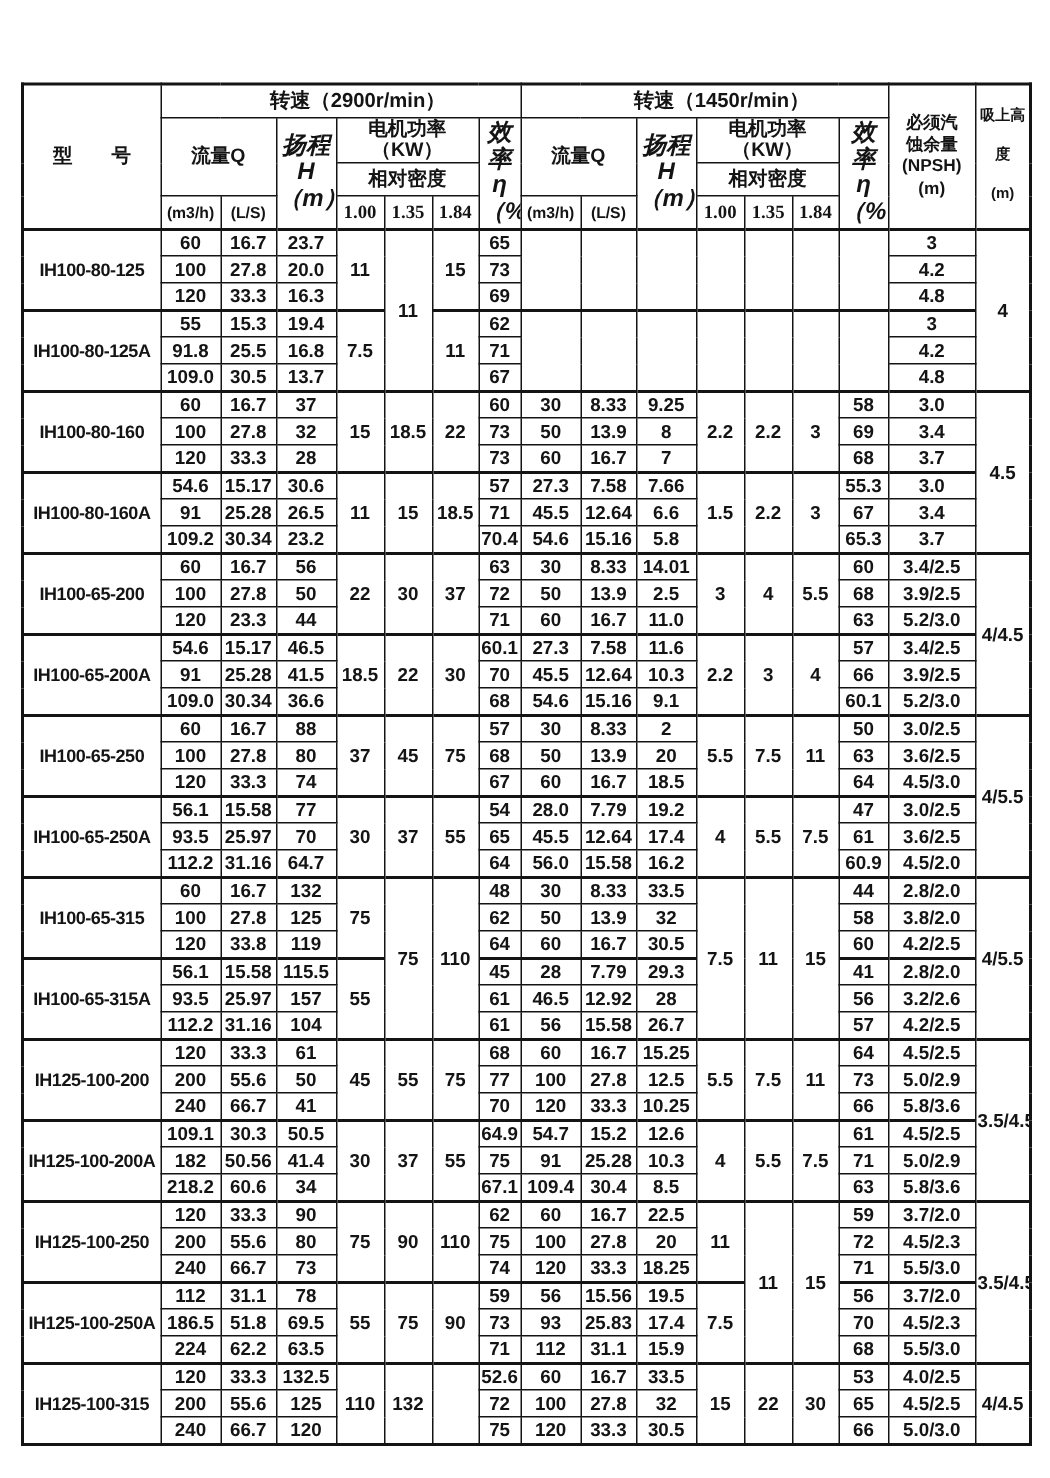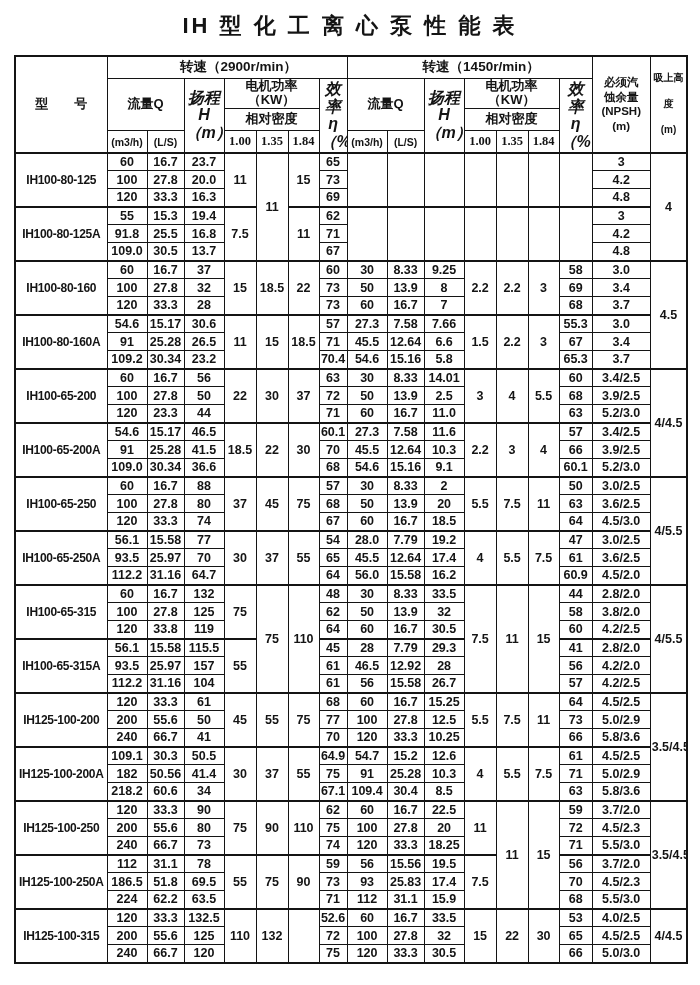--- a/index.html
+++ b/index.html
@@ -41,21 +41,20 @@
   .footer {
     position:absolute; top:956px; left:0; width:100%;
     text-align:center; font-size:14px; font-weight:bold; letter-spacing:1px;
   }
 </style>
 </head>
 <body>
 
 <div class="page">
 
-  <div class="title">IH 型 化 工 离 心 泵 性 能 表</div>
 
   <table class="perf">
     <colgroup>
       <col style="width:92px">
         <col style="width:40px">
         <col style="width:37px">
         <col style="width:40px">
       <col style="width:32px">
         <col style="width:32px">
         <col style="width:31px">
@@ -481,21 +480,21 @@
         </tr>
         <tr>
           <td>93.5</td>
           <td>25.97</td>
           <td>157</td>
           <td>61</td>
           <td>46.5</td>
           <td>12.92</td>
           <td>28</td>
           <td>56</td>
-          <td>4.2/2.0</td>
+          <td>3.2/2.6</td>
         </tr>
         <tr>
           <td>112.2</td>
           <td>31.16</td>
           <td>104</td>
           <td>61</td>
           <td>56</td>
           <td>15.58</td>
           <td>26.7</td>
           <td>57</td>

